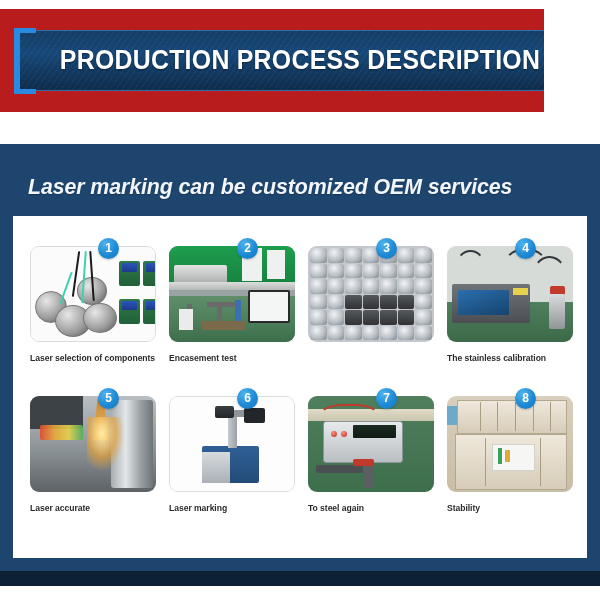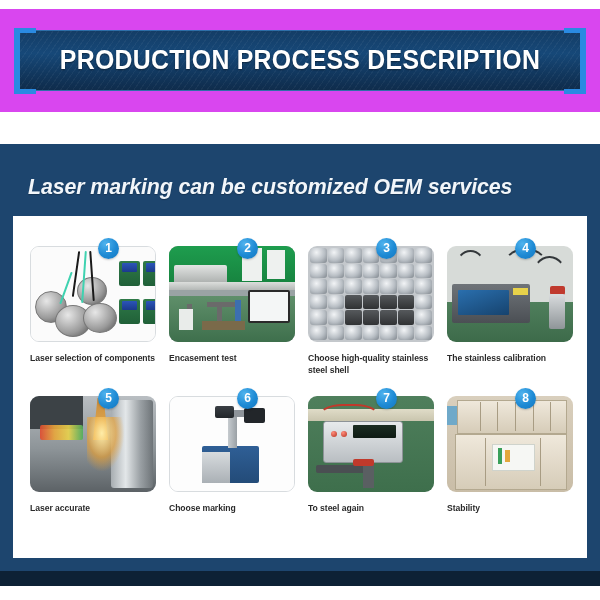--- a/index.html
+++ b/index.html
@@ -18,22 +18,22 @@
     position: relative;
     width: 600px;
     height: 600px;
     background: #ffffff;
   }
 
   
   .title-band {
     position: absolute;
     left: 0; top: 9px;
-    width: 600px; height: 103px;
-    background: #d946ef;
+    width: 544px; height: 103px;
+    background: #b91c1c;
     overflow: hidden;
   }
   .title-inner {
     position: absolute;
     left: 20px; top: 21px;
     width: 560px; height: 61px;
     background:
       repeating-linear-gradient(
         -55deg,
         rgba(255,255,255,0.045) 0px,
@@ -435,21 +435,20 @@
               <div class="shell"></div>
                 <div class="shell"></div>
                 <div class="shell"></div>
                 <div class="shell"></div>
                 <div class="shell"></div>
                 <div class="shell"></div>
                 <div class="shell"></div>
             </div>
           </div>
         </div>
-        <div class="caption">Choose high-quality stainless steel shell</div>
       </div>
 
       <div class="cell">
         <div class="badge" style="left:76px;">4</div>
         <div class="card">
           <div class="photo p4">
             <div class="cable" style="left:6%; top:4%; width:22%; height:34%;"></div>
             <div class="cable" style="left:44%; top:2%; width:34%; height:40%;"></div>
             <div class="cable" style="right:4%; top:10%; width:26%; height:46%;"></div>
             <div class="box"></div>
@@ -481,21 +480,21 @@
         <div class="card framed">
           <div class="photo p6">
             <div class="base"></div>
             <div class="basefront"></div>
             <div class="column"></div>
             <div class="arm"></div>
             <div class="head"></div>
             <div class="monitor"></div>
           </div>
         </div>
-        <div class="caption">Choose marking</div>
+        <div class="caption">Laser marking</div>
       </div>
 
       <div class="cell">
         <div class="badge" style="left:76px;">7</div>
         <div class="card">
           <div class="photo p7">
             <div class="tube"></div>
             <div class="wire" style="left:8%; top:8%; width:46%; height:30%;"></div>
             <div class="wire" style="left:10%; top:58%; width:40%; height:30%;"></div>
             <div class="meter"></div>

